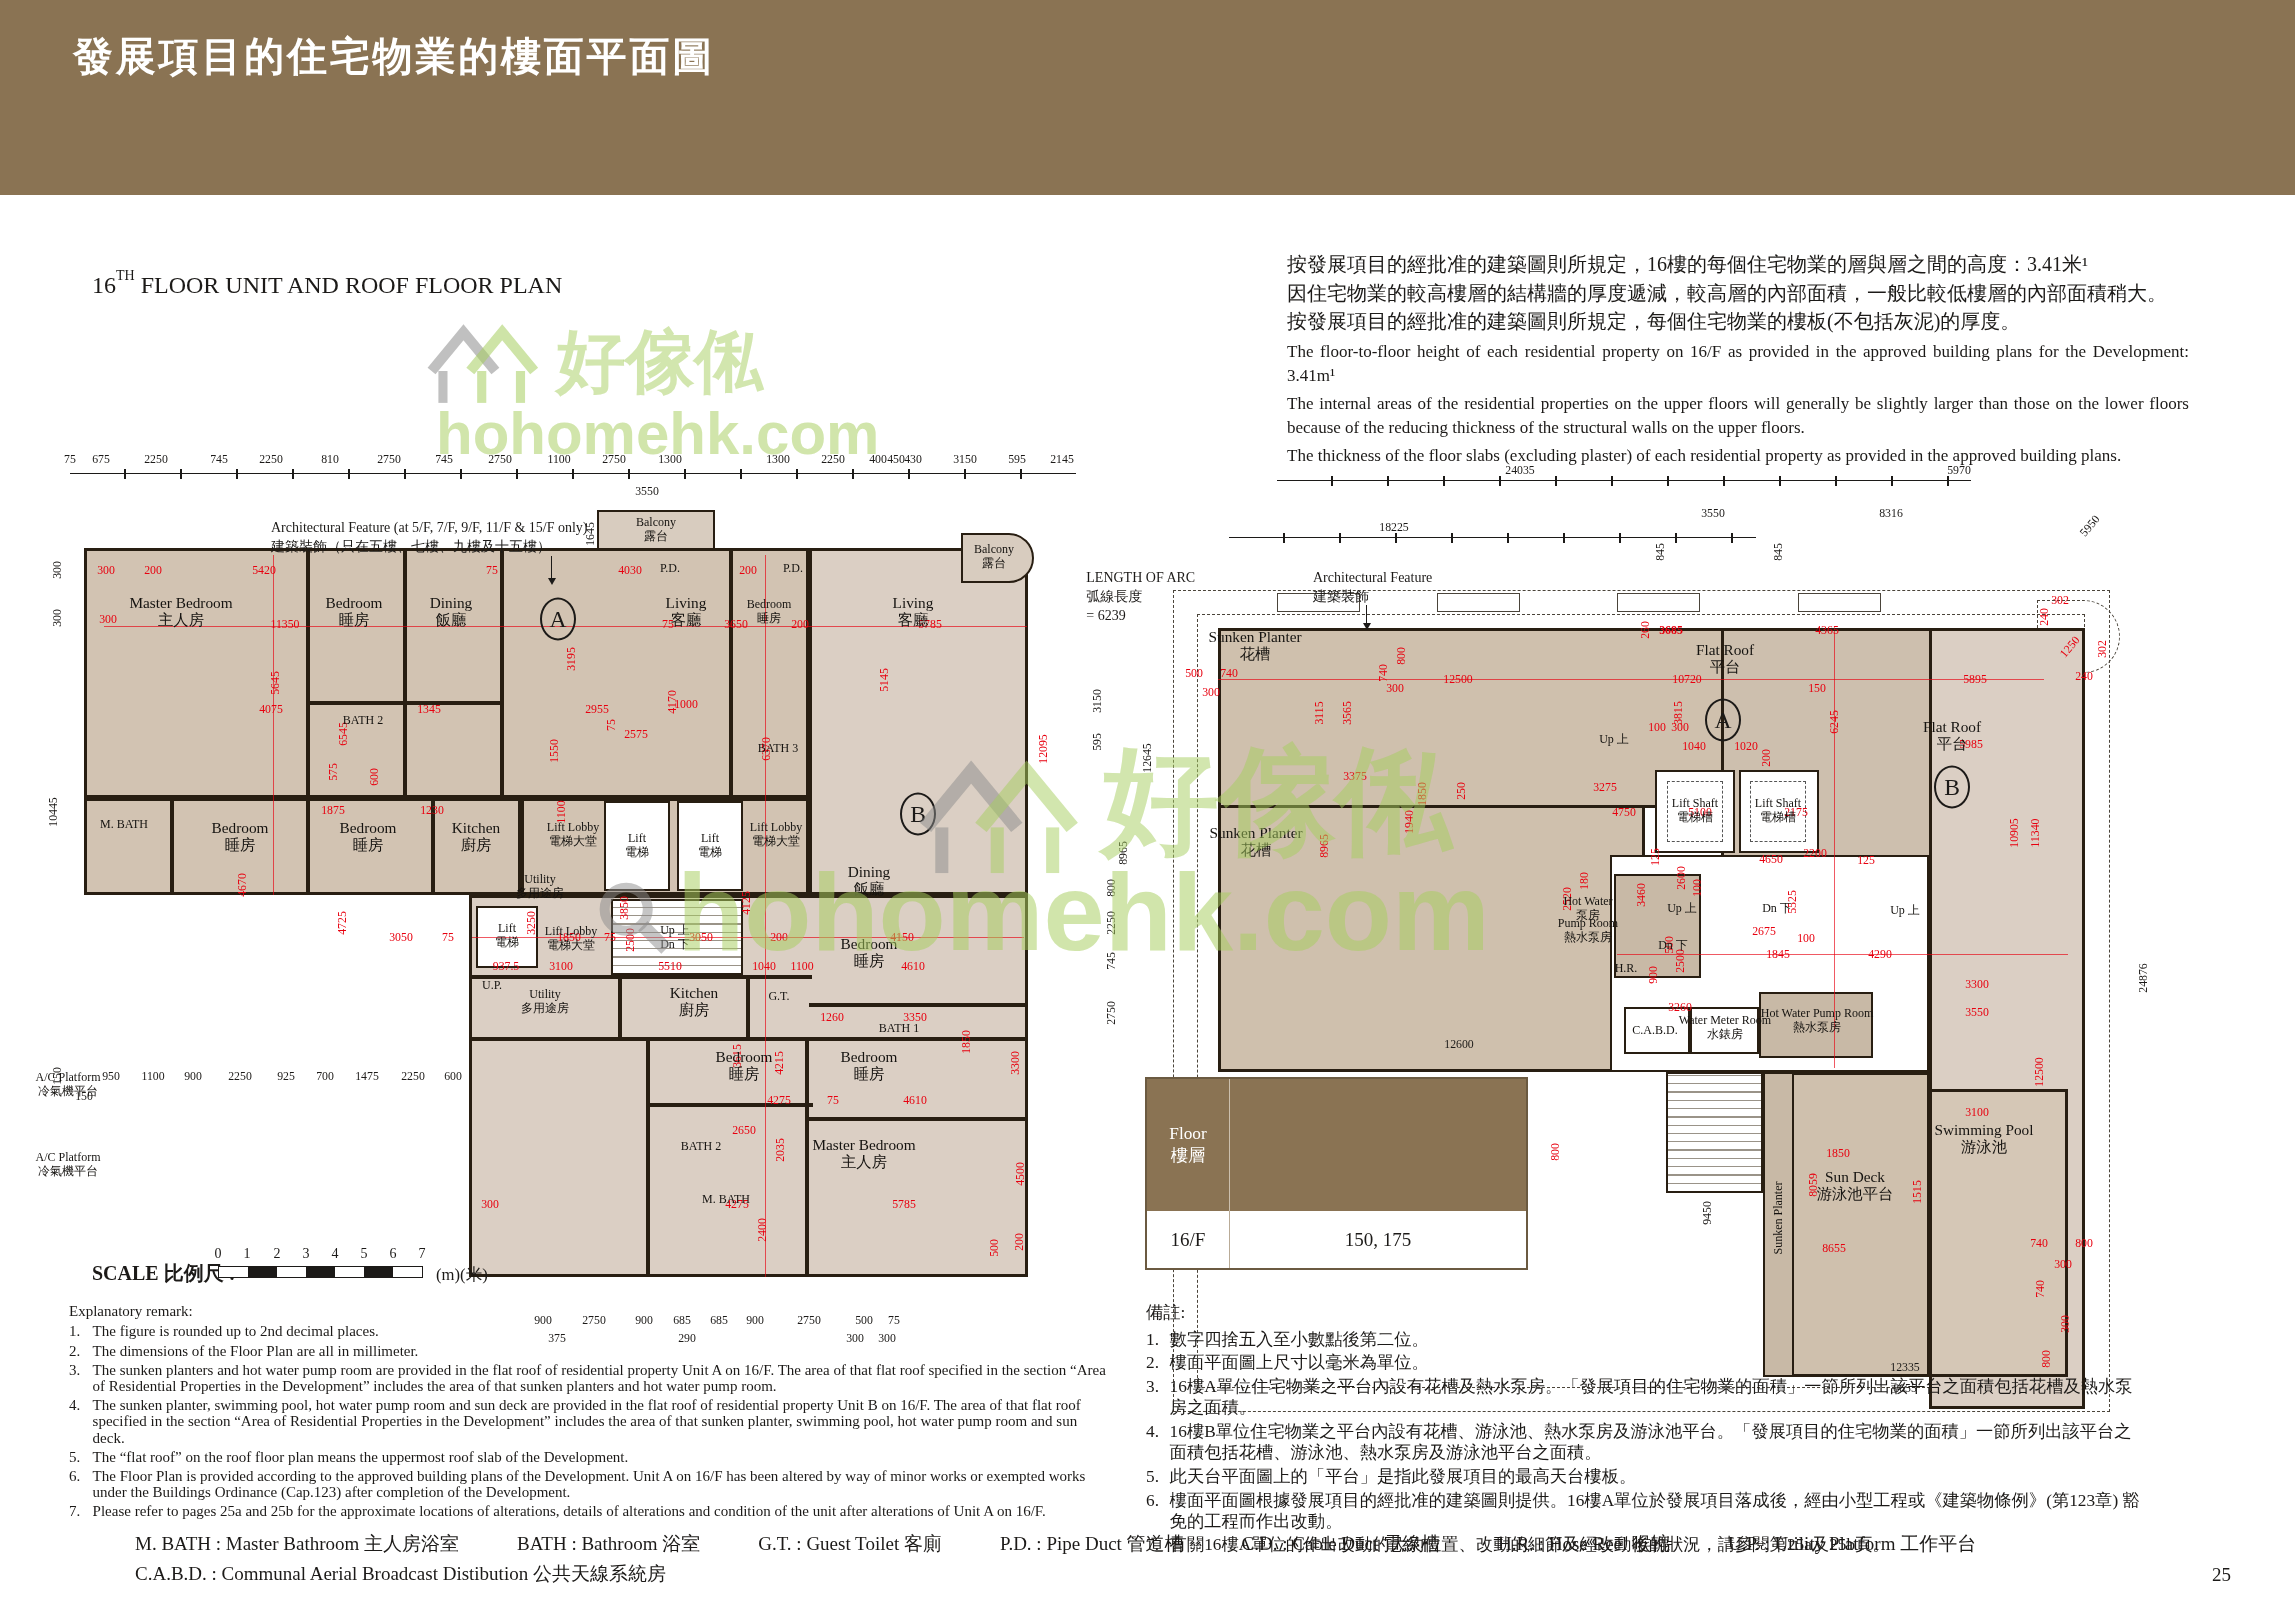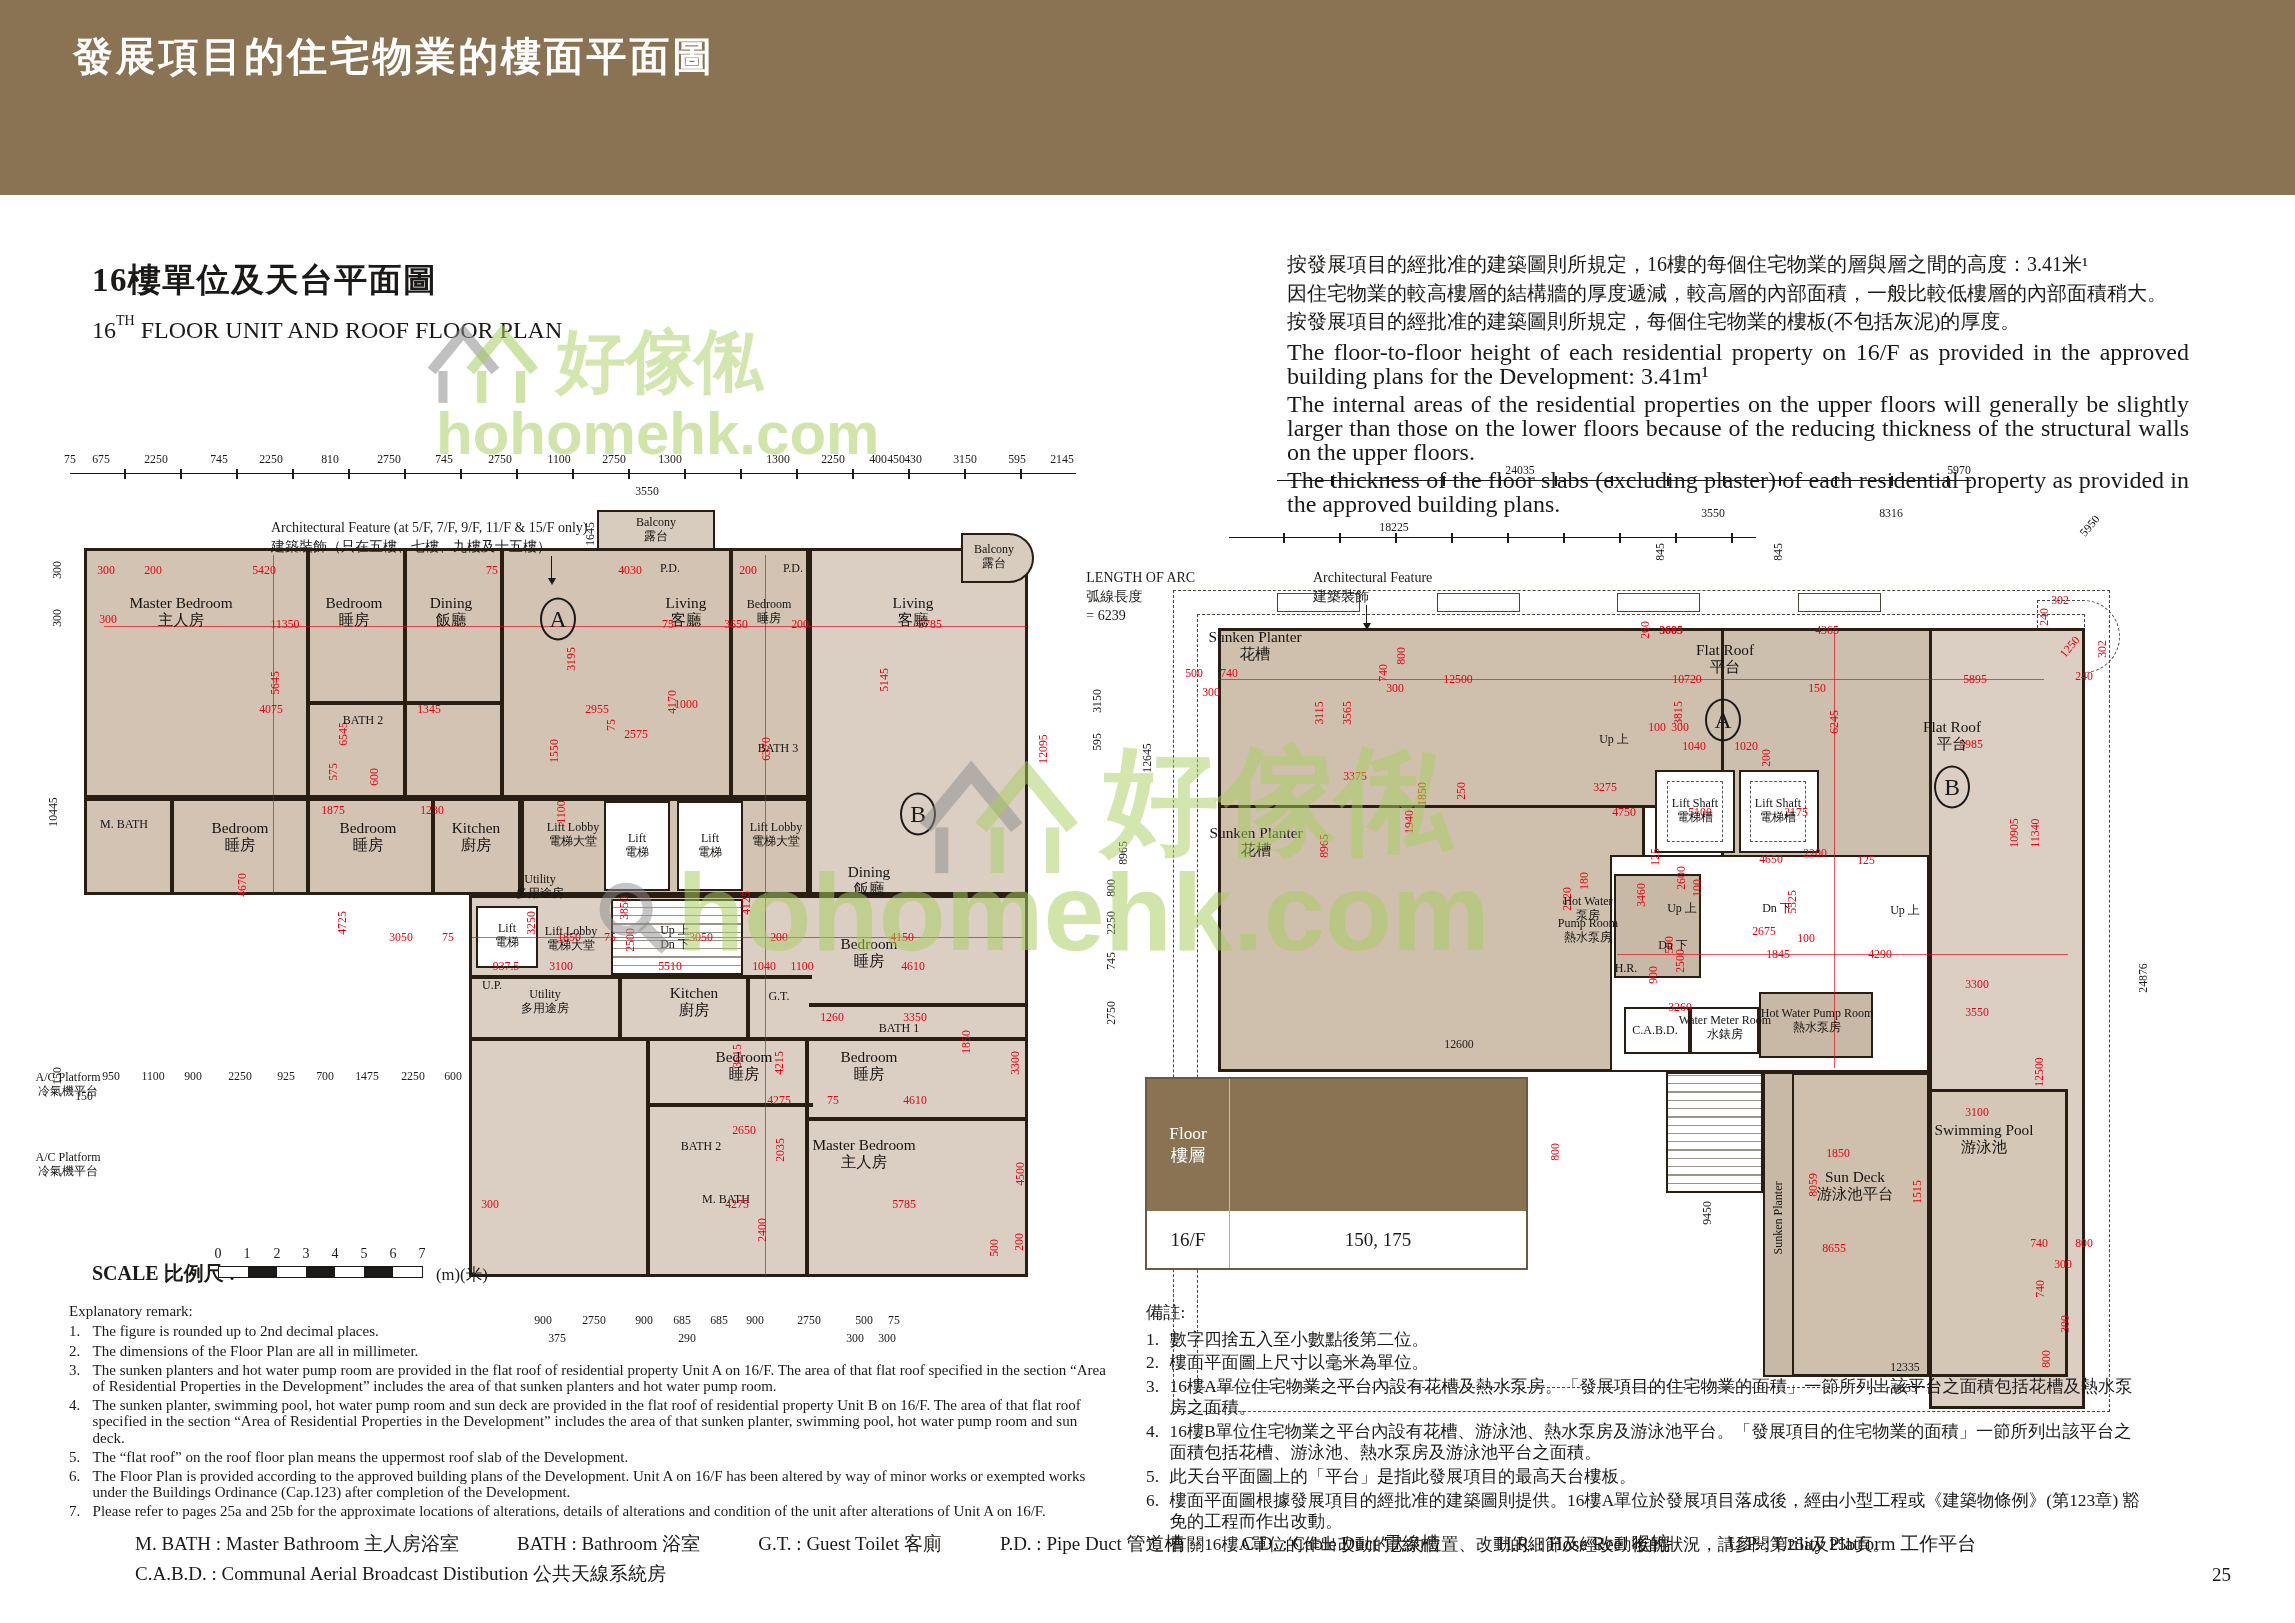--- a/index.html
+++ b/index.html
@@ -14,21 +14,21 @@
   .banner-zh{position:absolute;left:73px;top:29px;font-size:40px;font-weight:bold;color:#fff;letter-spacing:2.8px;}
   .banner-en{position:absolute;left:71px;top:105px;font-size:36px;color:#fff;letter-spacing:0.7px;}
   
   .sec{position:absolute;left:92px;top:258px;}
   .sec-zh{font-size:33px;font-weight:bold;letter-spacing:1.4px;}
   .sec-en{font-size:24px;margin-top:9.7px;}
   .sec-en sup{font-size:14px;vertical-align:12.5px;}
   
   .intro{position:absolute;left:1287px;top:250px;width:902px;}
   .izh{font-size:20px;line-height:28.5px;}
-  .ien{font-size:24px;line-height:24px;text-align:justify;margin-top:4.2px;}
+  .ien{font-size:17px;line-height:24px;text-align:justify;margin-top:4.2px;}
   
   .plan{position:absolute;}
   #left-plan{left:42px;top:451px;width:1041px;height:902px;}
   #right-plan{left:1069px;top:444px;width:1088px;height:971px;}
   .f{position:absolute;background:var(--tan);border:3.5px solid var(--wall);box-sizing:border-box;}
   .fb{background:var(--tanB);}
   .fr{background:var(--tanR);}
   .fr2{background:var(--tanR2);border-width:2.8px;}
   .frp{background:var(--pool);}
   .fra{background:#cdbfae;}
@@ -96,21 +96,20 @@
 </head>
 <body>
 
 <div id="page">
 
   <div class="banner">
     <div class="banner-zh">發展項目的住宅物業的樓面平面圖</div>
   </div>
 
   <div class="sec">
-    <div class="sec-zh">16樓單位及天台平面圖</div>
     <div class="sec-en"><span>16</span><sup>TH</sup><span> FLOOR UNIT AND ROOF FLOOR PLAN</span></div>
   </div>
 
   <div class="intro">
     <div id="intro-zh">
         <div class="izh">按發展項目的經批准的建築圖則所規定，16樓的每個住宅物業的層與層之間的高度：3.41米¹</div>
         <div class="izh">因住宅物業的較高樓層的結構牆的厚度遞減，較高層的內部面積，一般比較低樓層的內部面積稍大。</div>
         <div class="izh">按發展項目的經批准的建築圖則所規定，每個住宅物業的樓板(不包括灰泥)的厚度。</div>
       </div>
     <div id="intro-en">

